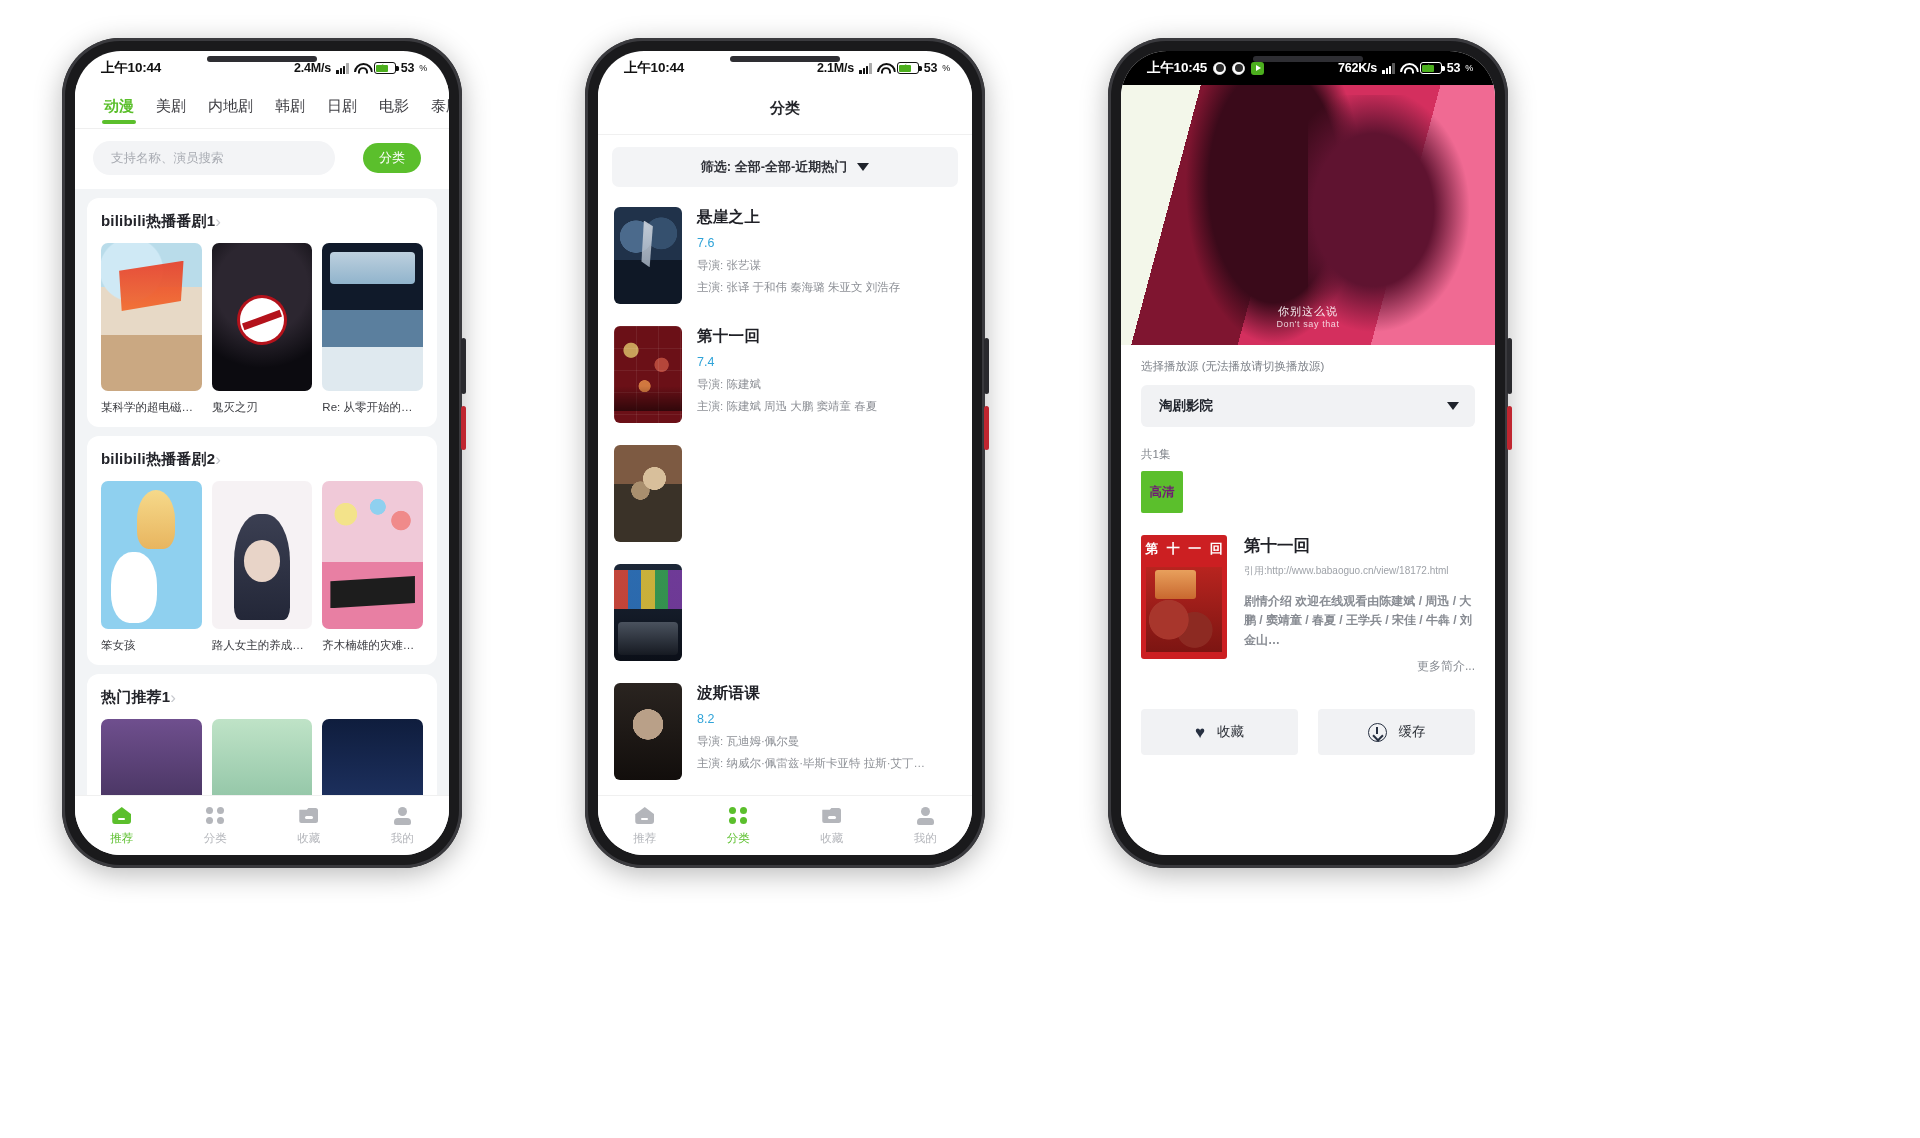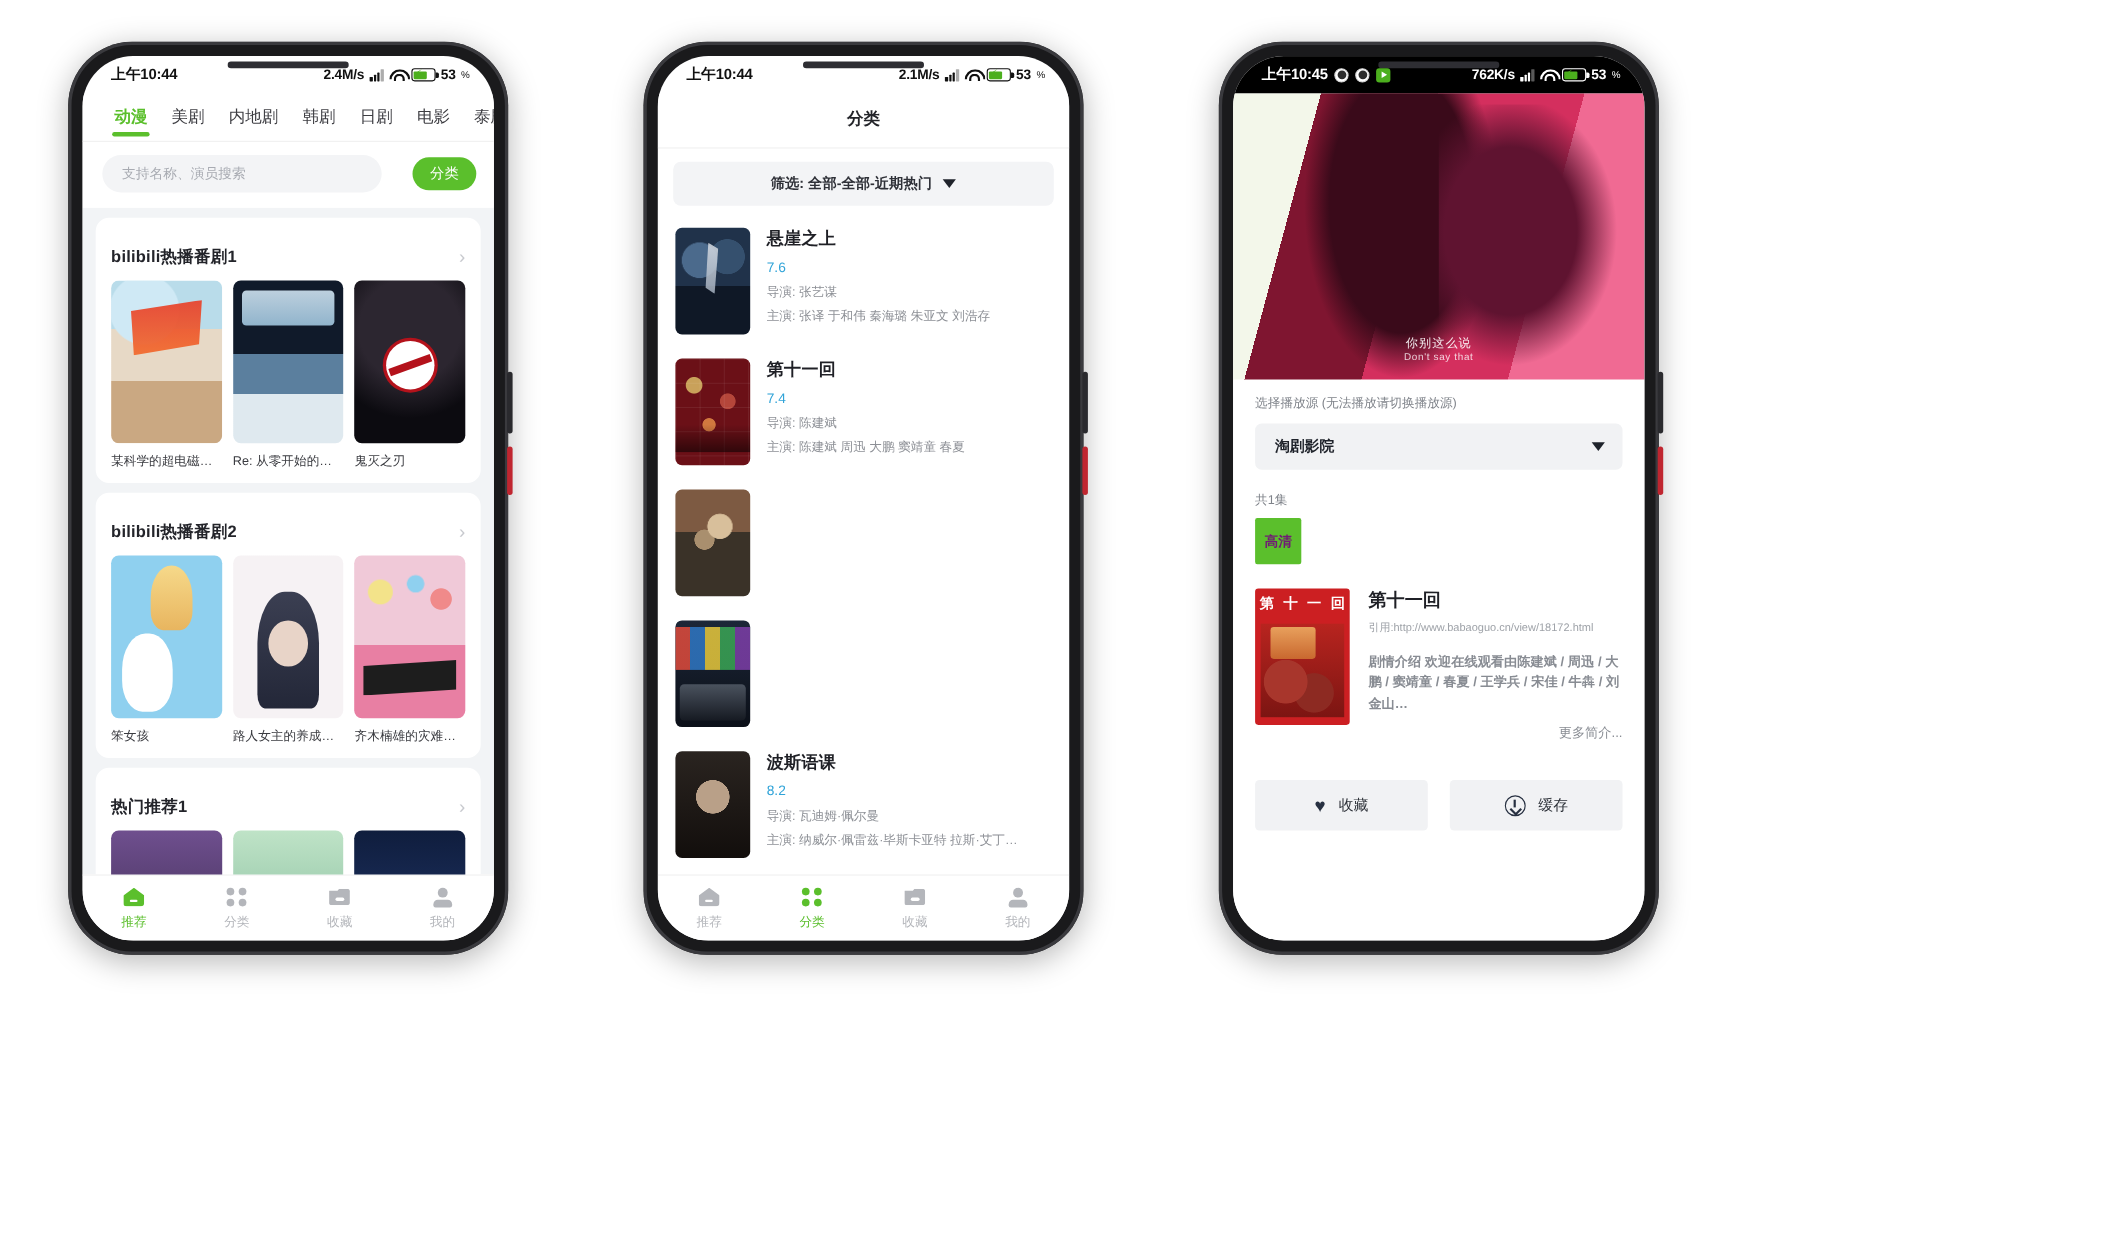--- a/index.html
+++ b/index.html
@@ -109,21 +109,21 @@
     font-size: 15px; color: #3d3d42; white-space: nowrap;
   }
   .tab-item.active { color: #5bbf2c; font-weight: bold; }
   .tab-underline {
     position: absolute; left: 9px; right: 9px; bottom: 4px;
     height: 4px; border-radius: 2px; background: #5bbf2c;
   }
   .search-row {
     flex: 0 0 auto;
     display: flex; align-items: center; gap: 28px;
-    padding: 12px 16px 14px 18px; background: #fff;
+    padding: 12px 28px 14px 18px; background: #fff;
   }
   .search-box {
     flex: 1; height: 34px; border-radius: 17px; background: #f3f4f6;
     display: flex; align-items: center; padding: 0 18px;
     color: #a8abb2; font-size: 12.5px;
   }
   .cat-btn {
     flex: 0 0 auto; height: 30px; min-width: 58px; border-radius: 15px;
     background: #5bbf2c; color: #fff; font-size: 13px;
     display: flex; align-items: center; justify-content: center;
@@ -131,23 +131,22 @@
   }
   .feed {
     flex: 1 1 auto; background: #f2f4f6; overflow: hidden;
     padding: 0 0 0 0;
   }
   .sec-card {
     background: #fff; border-radius: 12px; margin: 9px 12px 0 12px;
     padding: 14px 14px 12px 14px;
   }
   .sec-head {
-    display: flex; align-items: center; justify-content: space-between;
+    display: flex; align-items: center; 
     margin-bottom: 12px;
-    margin-top: 12px;
   }
   .sec-title { font-size: 15px; font-weight: bold; color: #23242a; letter-spacing:.2px;}
   .chev { color: #c7c9ce; font-size: 17px; line-height: 1; }
   .poster-row { display: flex; gap: 10px; }
   .poster-cell { width: 31.5%; }
   .poster {
     width: 100%; height: 148px; border-radius: 7px; overflow: hidden;
     position: relative; background: #dfe3e8;
   }
   .poster-name {
@@ -434,26 +433,26 @@
           <div class="sec-head">
             <span class="sec-title">bilibili热播番剧1</span>
             <span class="chev">›</span>
           </div>
           <div class="poster-row">
             <div class="poster-cell">
               <div class="poster art1"></div>
               <div class="poster-name">某科学的超电磁…</div>
             </div>
             <div class="poster-cell">
+              <div class="poster art2"></div>
+              <div class="poster-name">鬼灭之刃</div>
+            </div>
+            <div class="poster-cell">
               <div class="poster art3"></div>
               <div class="poster-name">Re: 从零开始的…</div>
-            </div>
-            <div class="poster-cell">
-              <div class="poster art2"></div>
-              <div class="poster-name">鬼灭之刃</div>
             </div>
           </div>
         </div>
 
         <div class="sec-card">
           <div class="sec-head">
             <span class="sec-title">bilibili热播番剧2</span>
             <span class="chev">›</span>
           </div>
           <div class="poster-row">

